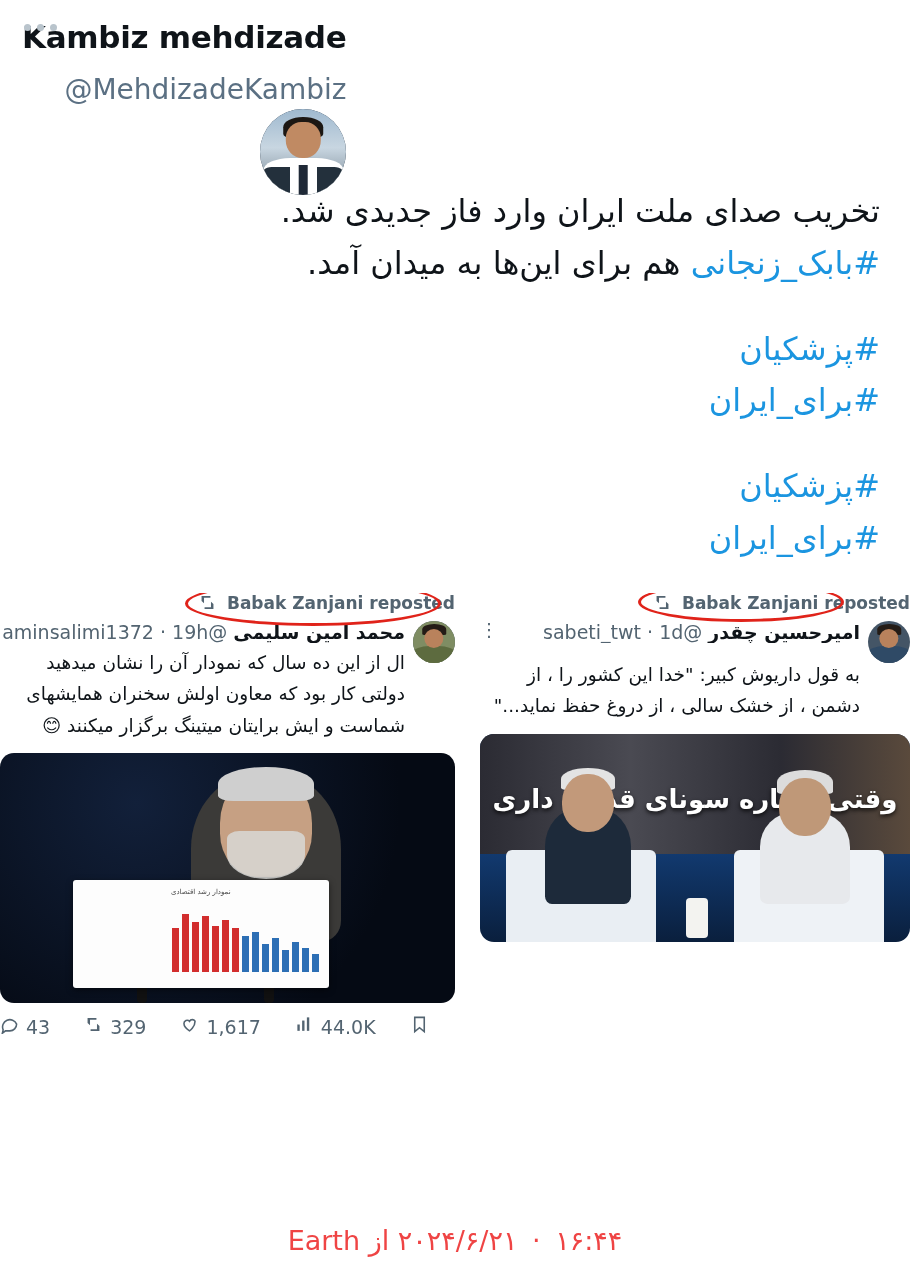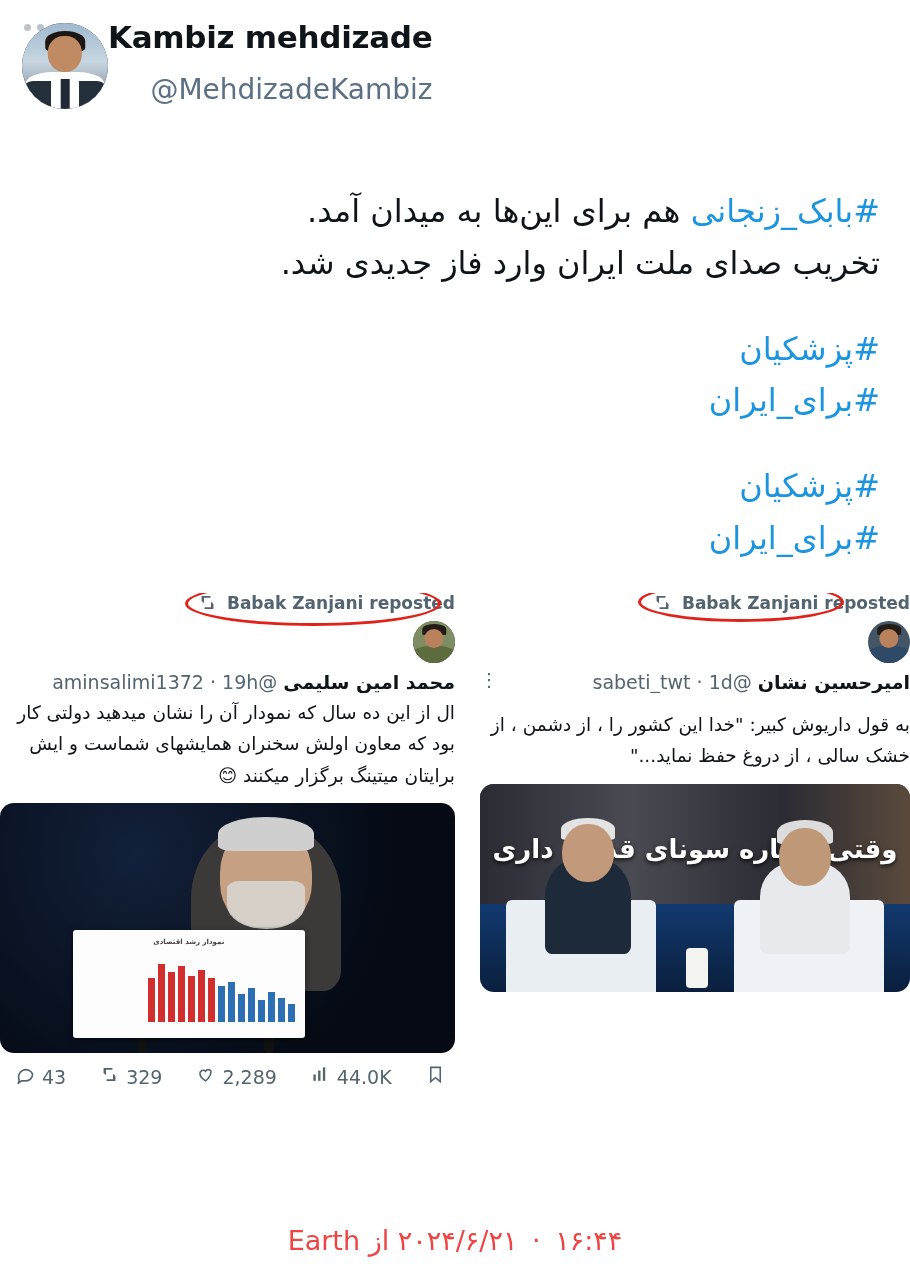--- a/index.html
+++ b/index.html
@@ -32,22 +32,22 @@
     gap: 6px;
     align-items: center;
   }
   .more-dots span {
     width: 7px; height: 7px; border-radius: 50%;
     background: #b9c4cc;
     display: block;
   }
   .identity {
     display: flex;
-    flex-direction: row;
-    align-items: flex-end;
+    flex-direction: column;
+    align-items: flex-start;
     gap: 0;
   }
   .names {
     text-align: right;
     padding-top: 4px;
   }
   .display-name {
     font-size: 31px;
     font-weight: bold;
     color: #0f1419;
@@ -134,21 +134,20 @@
     pointer-events: none;
   }
   .card-left .ellipse  { left: -12px; top: -12px; width: 256px; height: 45px; }
   .card-right .ellipse { left: -14px; top: -11px; width: 206px; height: 40px; }
 
   .mini-tweet {
     margin-top: 8px;
     display: flex;
     gap: 8px;
     direction: rtl;
-    flex-direction: column;
   }
   .mini-avatar {
     width: 42px; height: 42px; border-radius: 50%;
     flex: 0 0 auto;
     overflow: hidden;
     position: relative;
     background: #456;
   }
   .mini-avatar .mf { position:absolute; left:50%; top:18%; transform:translateX(-50%); width:46%; height:46%; border-radius:50%; background:#b9825c; }
   .mini-avatar .mh { position:absolute; left:50%; top:8%; transform:translateX(-50%); width:56%; height:26%; border-radius:50% 50% 10% 10%; background:#241c16; }
@@ -194,39 +193,38 @@
     background: radial-gradient(circle at 30% 20%, #12203a 0%, #050a14 70%);
   }
   .ml-person {
     position: absolute; left: 42%; top: 8%; width: 150px; height: 168px;
     background: #3b3a38; border-radius: 45% 45% 12% 12%;
   }
   .ml-head { position:absolute; left:50%; top:0; transform:translateX(-50%); width:92px; height:104px; background:#c6a083; border-radius:48% 48% 42% 42%; }
   .ml-hair { position:absolute; left:50%; top:-6px; transform:translateX(-50%); width:96px; height:34px; background:#cfcfcf; border-radius:50% 50% 16% 16%; }
   .ml-beard{ position:absolute; left:50%; top:58px; transform:translateX(-50%); width:78px; height:48px; background:#d8d8d6; border-radius:16% 16% 50% 50%; opacity:.85;}
   .ml-paper {
-    position: absolute; left: 16%; bottom: 6%; width: 232px; height: 108px;
-    background: #fdfdfd; border-radius: 3px; box-shadow: 0 2px 6px rgba(0,0,0,.5); font-weight: bold;
+    position: absolute; left: 16%; bottom: 6%; width: 256px; height: 108px;
+    background: #fdfdfd; border-radius: 3px; box-shadow: 0 2px 6px rgba(0,0,0,.5);
   }
   .ml-chart { position:absolute; left:10px; right:10px; bottom:16px; height:64px; display:flex; align-items:flex-end; gap:3px; }
   .ml-chart i { display:block; width:7px; background:#2d6fb5; }
   .ml-chart i.r { background:#d22e2e; }
   .ml-paper-title { position:absolute; top:8px; left:0; right:0; text-align:center; font-size:7px; color:#444; }
   .ml-mic { position:absolute; left:30%; bottom:0; width:10px; height:56px; background:#111; border-radius:4px; }
   .ml-mic.b { left:58%; height:44px; }
 
   .actions {
     display: flex;
     gap: 34px;
     align-items: center;
     margin-top: 12px;
     color: #536471;
     font-size: 19px;
     direction: ltr;
-    padding-left: 16px;
   }
   .actions .act { display: flex; align-items: center; gap: 7px; }
 
   .media-right {
     height: 208px;
     background: linear-gradient(180deg,#0d2a52 0%, #123b72 55%, #0a1f3d 100%);
   }
   .mr-curtain { position:absolute; inset:0 0 42% 0; background:linear-gradient(90deg,#2b2b33,#4a4a52 35%,#2b2b33 70%,#5a4a3c); }
   .mr-banner {
     position:absolute; top:24%; left:0; right:0; text-align:center;
@@ -275,24 +273,24 @@
       <div class="shoulderL"></div>
       <div class="shoulderR"></div>
       <div class="tie"></div>
       <div class="hair"></div>
       <div class="face"></div>
     </div>
   </div>
 </div>
 
 <div class="tweet-body">
+  <div class="tweet-line">تخریب صدای ملت ایران وارد فاز جدیدی شد.</div>
   <div class="tweet-line">
     <span class="hashtag">#بابک_زنجانی</span><span> هم برای این‌ها به میدان آمد.</span>
   </div>
-  <div class="tweet-line">تخریب صدای ملت ایران وارد فاز جدیدی شد.</div>
   <div class="blank-line"></div>
   <div class="tag-block">#پزشکیان</div>
   <div class="tag-block">#برای_ایران</div>
   <div class="blank-line"></div>
   <div class="tag-block">#پزشکیان</div>
   <div class="tag-block">#برای_ایران</div>
 </div>
 
 <div class="cards">
 
@@ -371,21 +369,21 @@
             </svg>
         </span>
         <span>329</span>
       </div>
       <div class="act">
         <span>
           <svg viewBox="0 0 24 24" width="19" height="19" fill="none" stroke="#536471" stroke-width="2">
               <path d="M12 20s-7-4.5-7-9.2A4 4 0 0 1 12 8a4 4 0 0 1 7-0.2C19 15.5 12 20 12 20z"></path>
             </svg>
         </span>
-        <span>2,289</span>
+        <span>1,617</span>
       </div>
       <div class="act">
         <span>
           <svg viewBox="0 0 24 24" width="19" height="19" fill="#536471">
               <rect x="3" y="12" width="3" height="8"></rect>
               <rect x="9" y="7" width="3" height="13"></rect>
               <rect x="15" y="3" width="3" height="17"></rect>
             </svg>
         </span>
         <span>44.0K</span>
@@ -413,21 +411,21 @@
 
     <div class="mini-tweet">
       <div class="mini-avatar">
         <div class="mb"></div>
         <div class="mh"></div>
         <div class="mf"></div>
       </div>
       <div class="mini-main">
         <div class="mini-head">
           <span class="dots-vert">⋮</span>
-          <b>امیرحسین نشان</b>
+          <b>امیرحسین چقدر</b>
           <span>@sabeti_twt</span>
           <span>·</span>
           <span>1d</span>
         </div>
         <div class="mini-text" style="margin-top:16px">به قول داریوش کبیر: "خدا این کشور را ، از دشمن ، از خشک سالی ، از دروغ حفظ نماید..."</div>
       </div>
     </div>
 
     <div class="media media-right">
       <div class="mr-curtain"></div>

